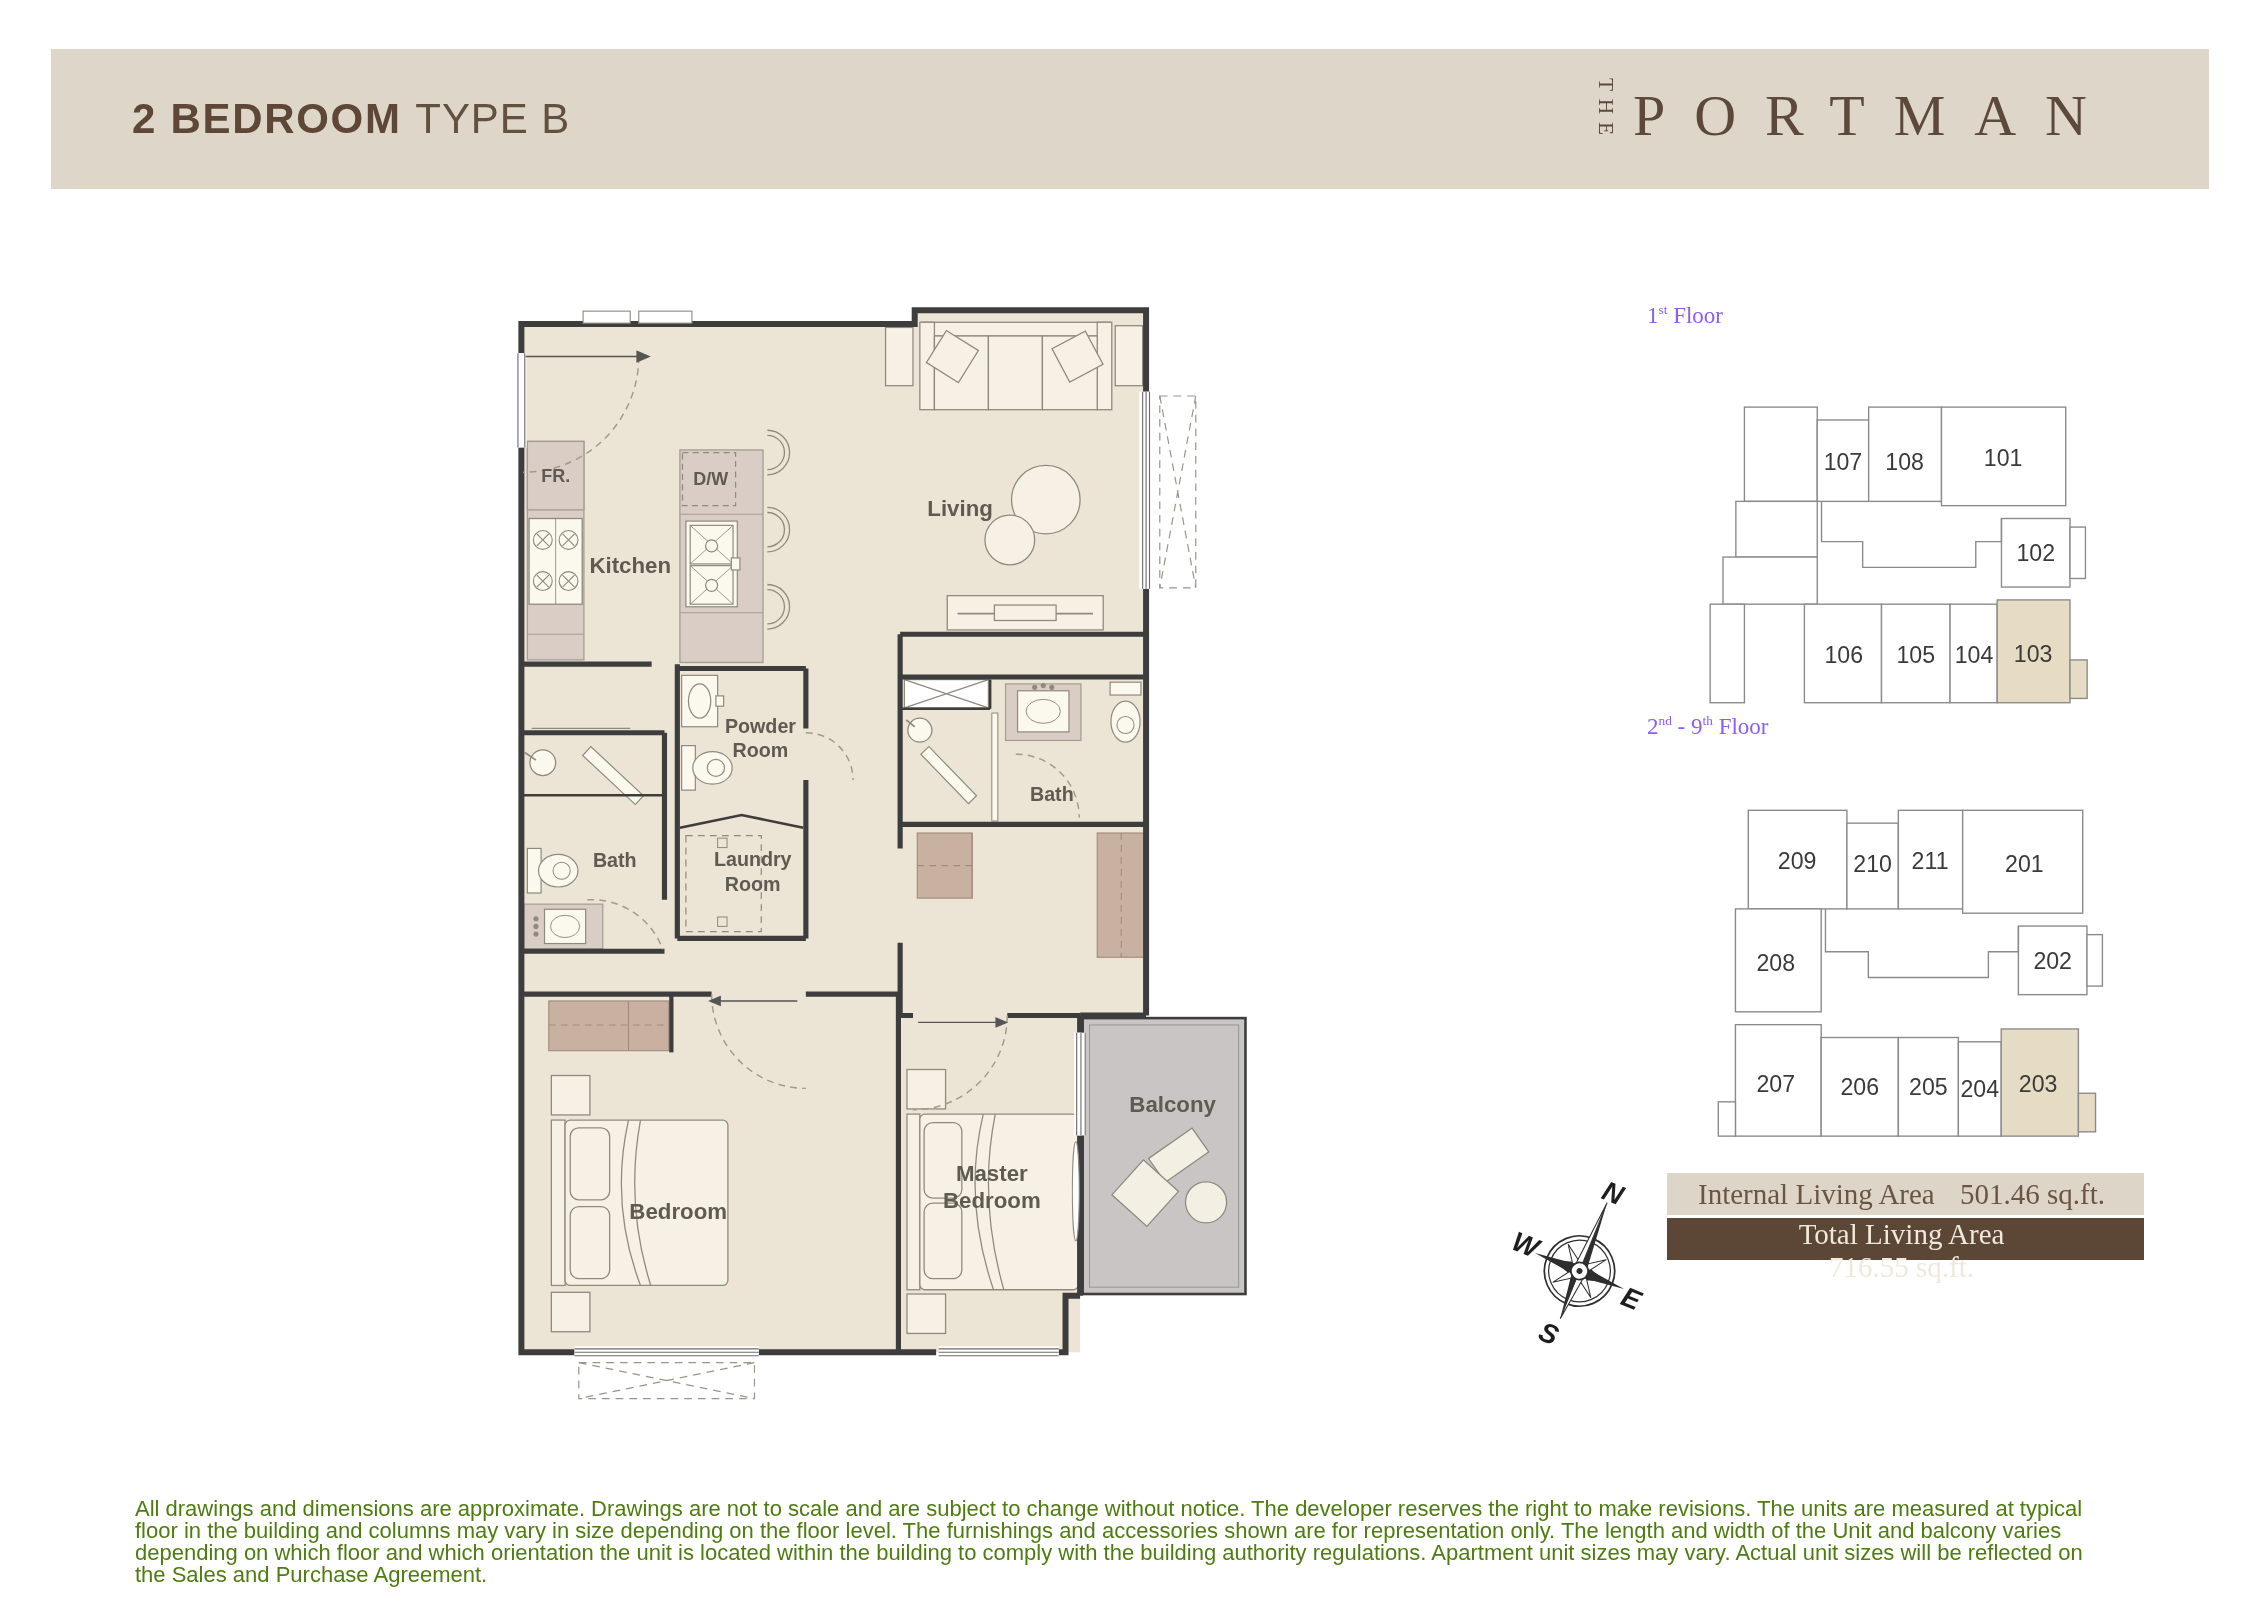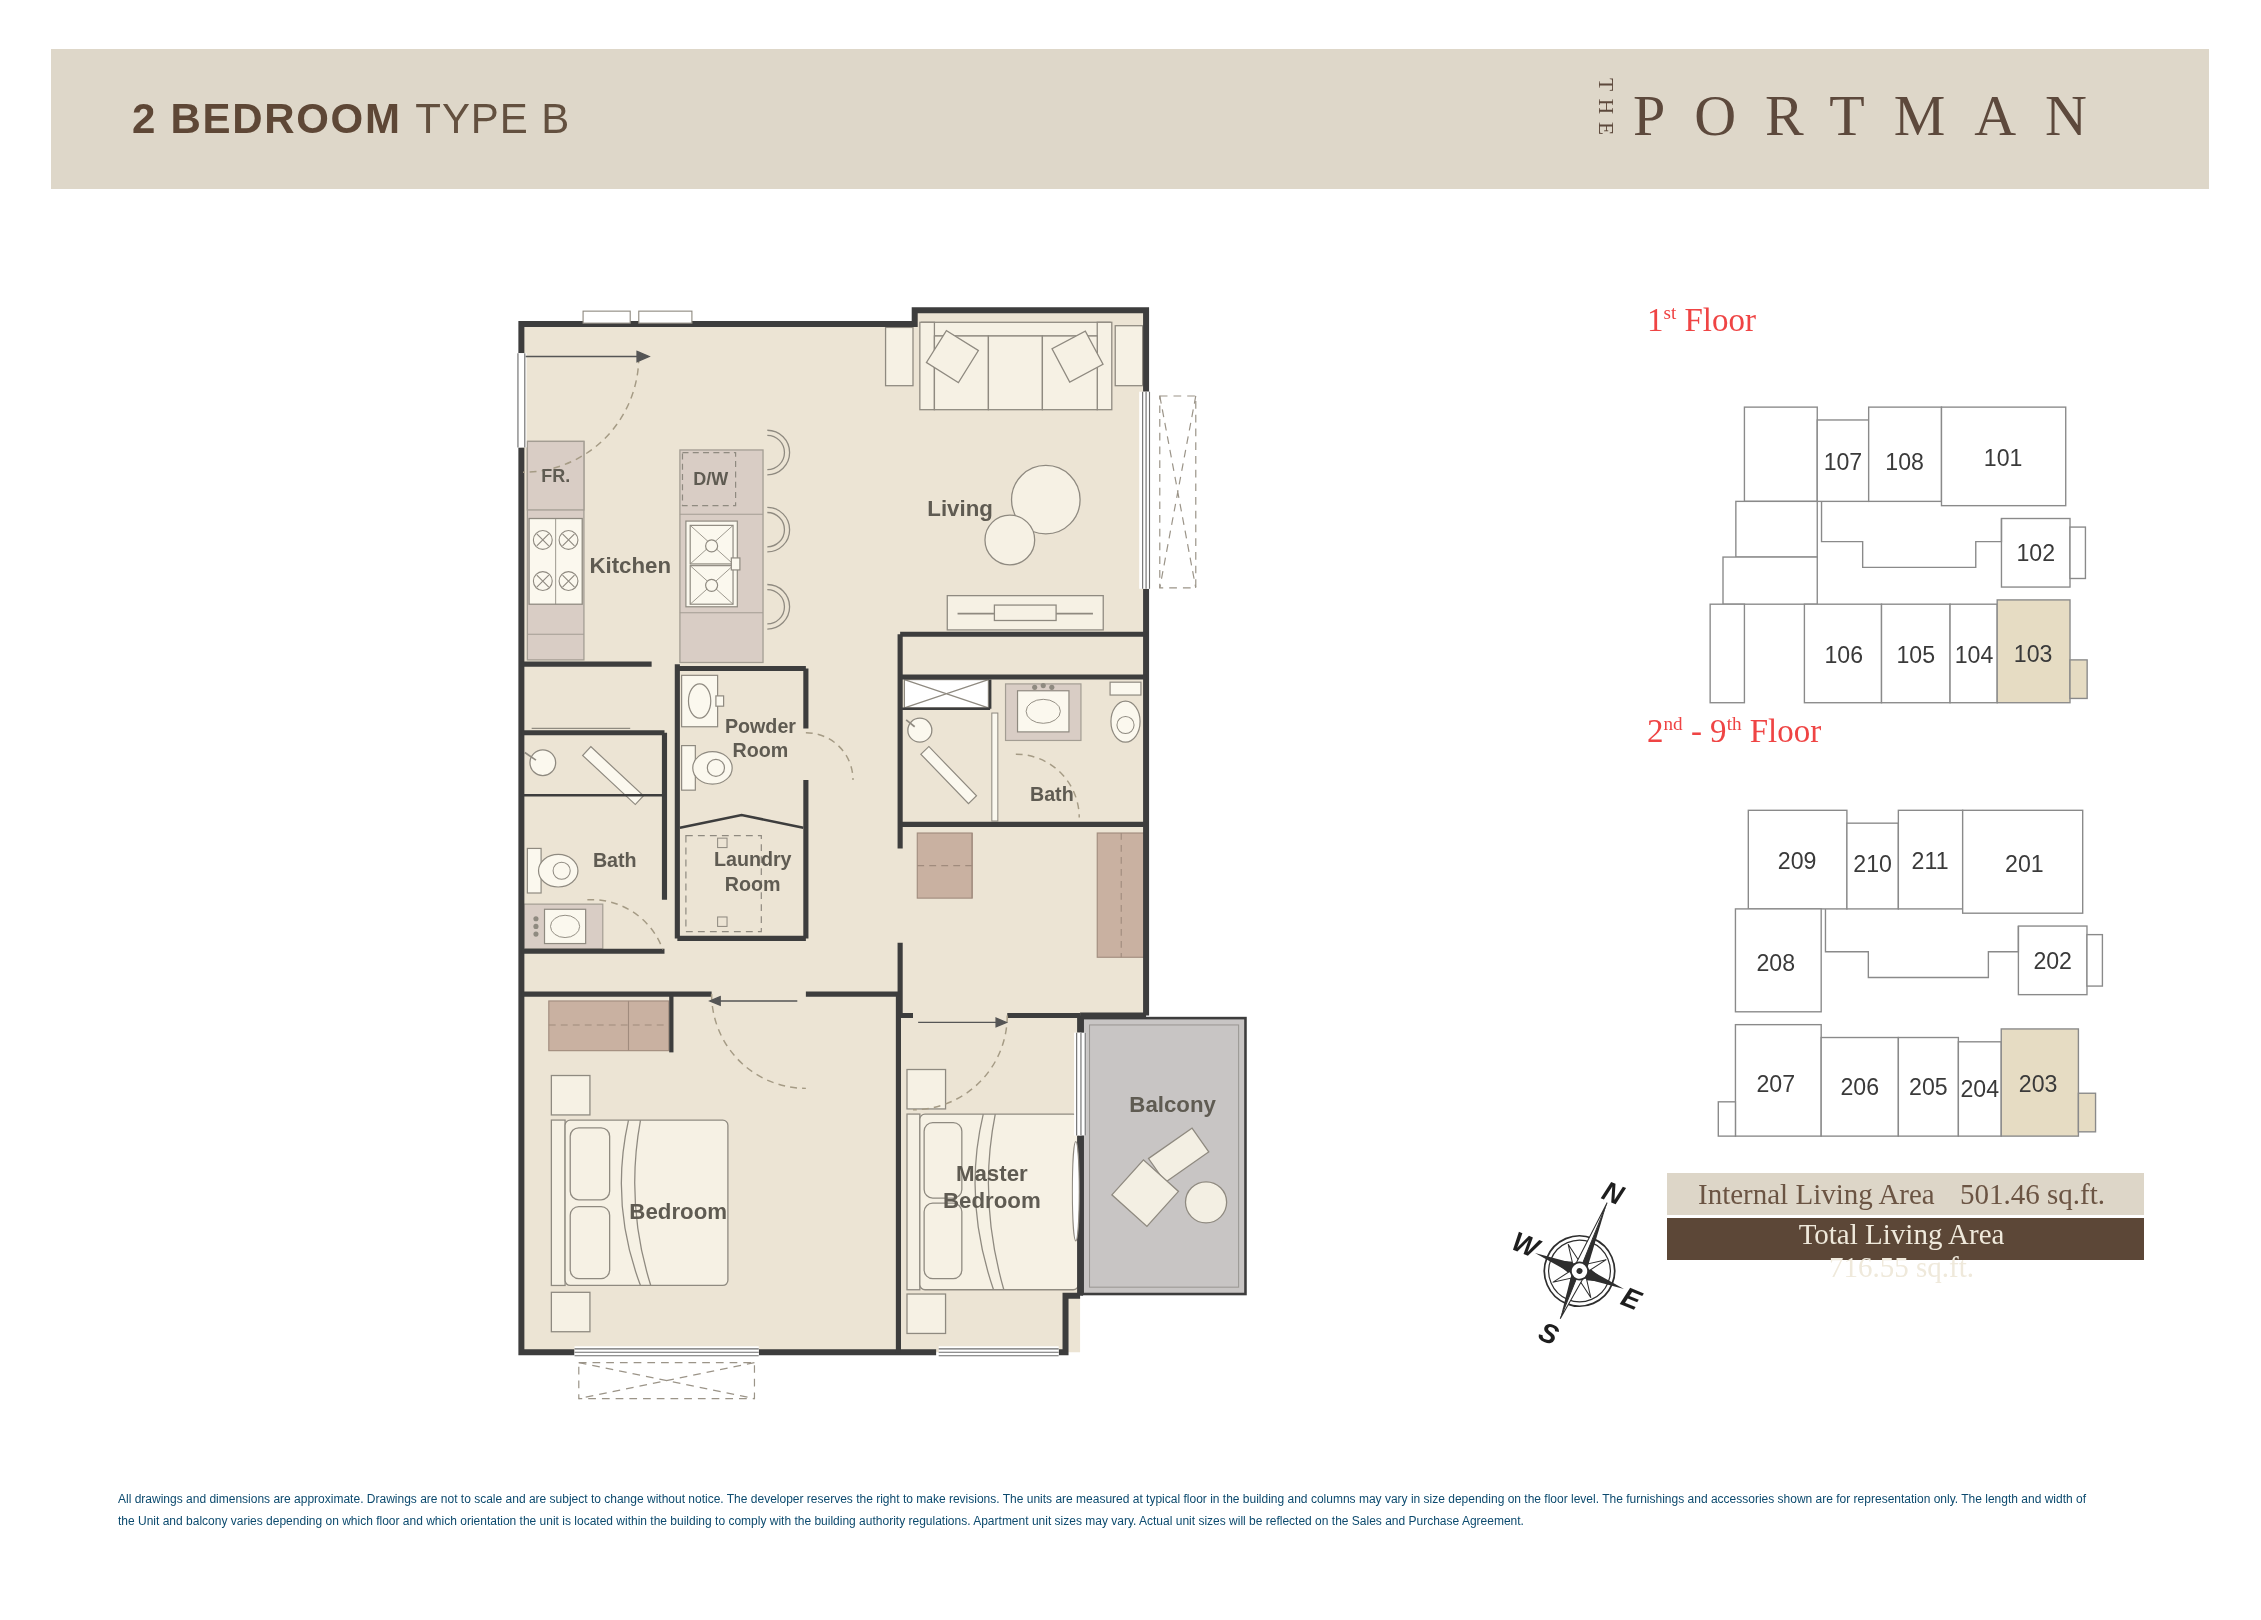--- a/index.html
+++ b/index.html
@@ -13,35 +13,35 @@
   .page-title{white-space:nowrap;color:#5e4736;font-size:42px;letter-spacing:0.9px;}
   .page-title .bold{font-weight:700;letter-spacing:1.7px;}
   .page-title .light{font-weight:400;margin-left:13.7px;color:#63503f;}
   .logo{display:flex;align-items:center;gap:17px;color:#5d493c;}
   .logo-the{writing-mode:vertical-rl;text-orientation:mixed;font-family:"Liberation Serif",serif;
             font-size:21.4px;letter-spacing:7.7px;height:82px;line-height:1;color:#5d493c;}
   .logo-name{font-family:"Liberation Serif",serif;font-size:58px;letter-spacing:29px;
              line-height:1;transform:translateY(-3.4px);}
 
   
-  .kp-title{position:absolute;font-family:"Liberation Serif",serif;font-size:33px;color:#ef4444;}
+  .kp-title{position:absolute;font-family:"Liberation Serif",serif;font-size:23px;color:#8b5cf6;}
   .kp-title sup{font-size:0.58em;}
   #kp1-title{left:1647px;top:302px;}
   #kp2-title{left:1647px;top:713px;}
 
   
   .area-table{position:absolute;left:1667px;top:1173px;width:477px;}
   .area-row{height:42px;margin-bottom:3.4px;background:#ddd6c8;display:flex;align-items:center;
             justify-content:space-between;padding:0 39px 0 31px;
             font-family:"Liberation Serif",serif;font-size:29px;color:#6b5443;}
   .area-row.total{background:#5c4737;color:#efe9db;margin-bottom:0;flex-direction:column;}
 
   
-  .disclaimer{position:absolute;left:118px;top:1476px;width:1982px;
-              font-size:12px;line-height:22px;color:#0c4a6e;}
+  .disclaimer{position:absolute;left:135px;top:1476px;width:1982px;
+              font-size:22px;line-height:22px;color:#4d7c0f;}
 
   
   svg text{font-family:"Liberation Sans",sans-serif;}
   .room-label{fill:#5f5b52;font-weight:700;}
   .unit-num{fill:#3a3a3a;font-size:27px;}
 </style>
 </head>
 <body>
 
 <div class="page">

